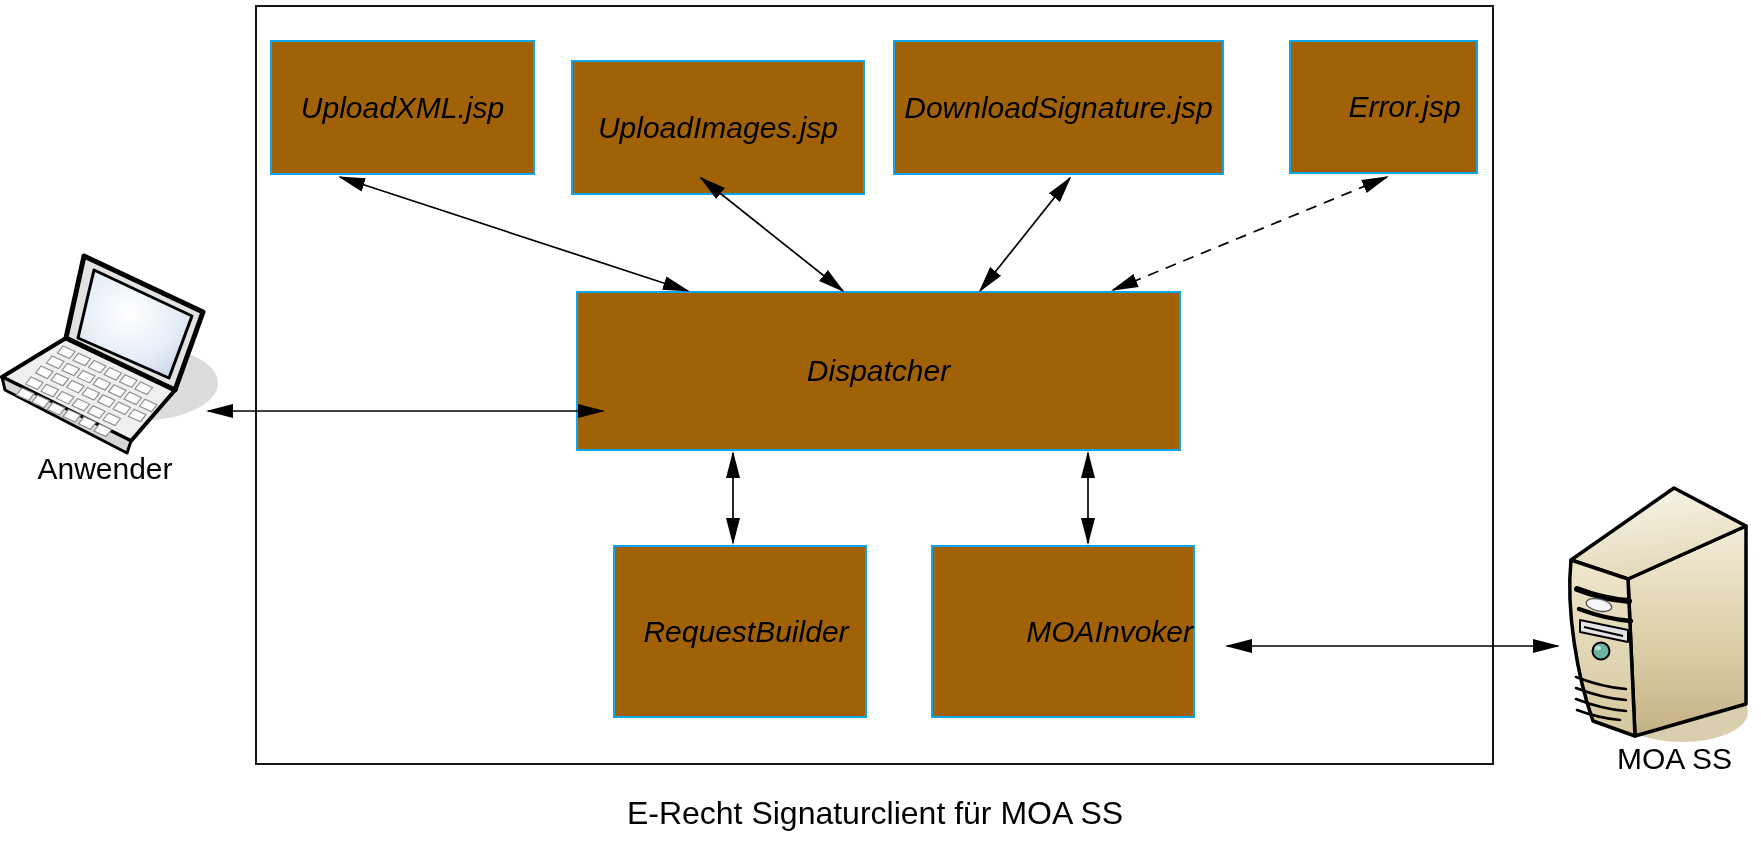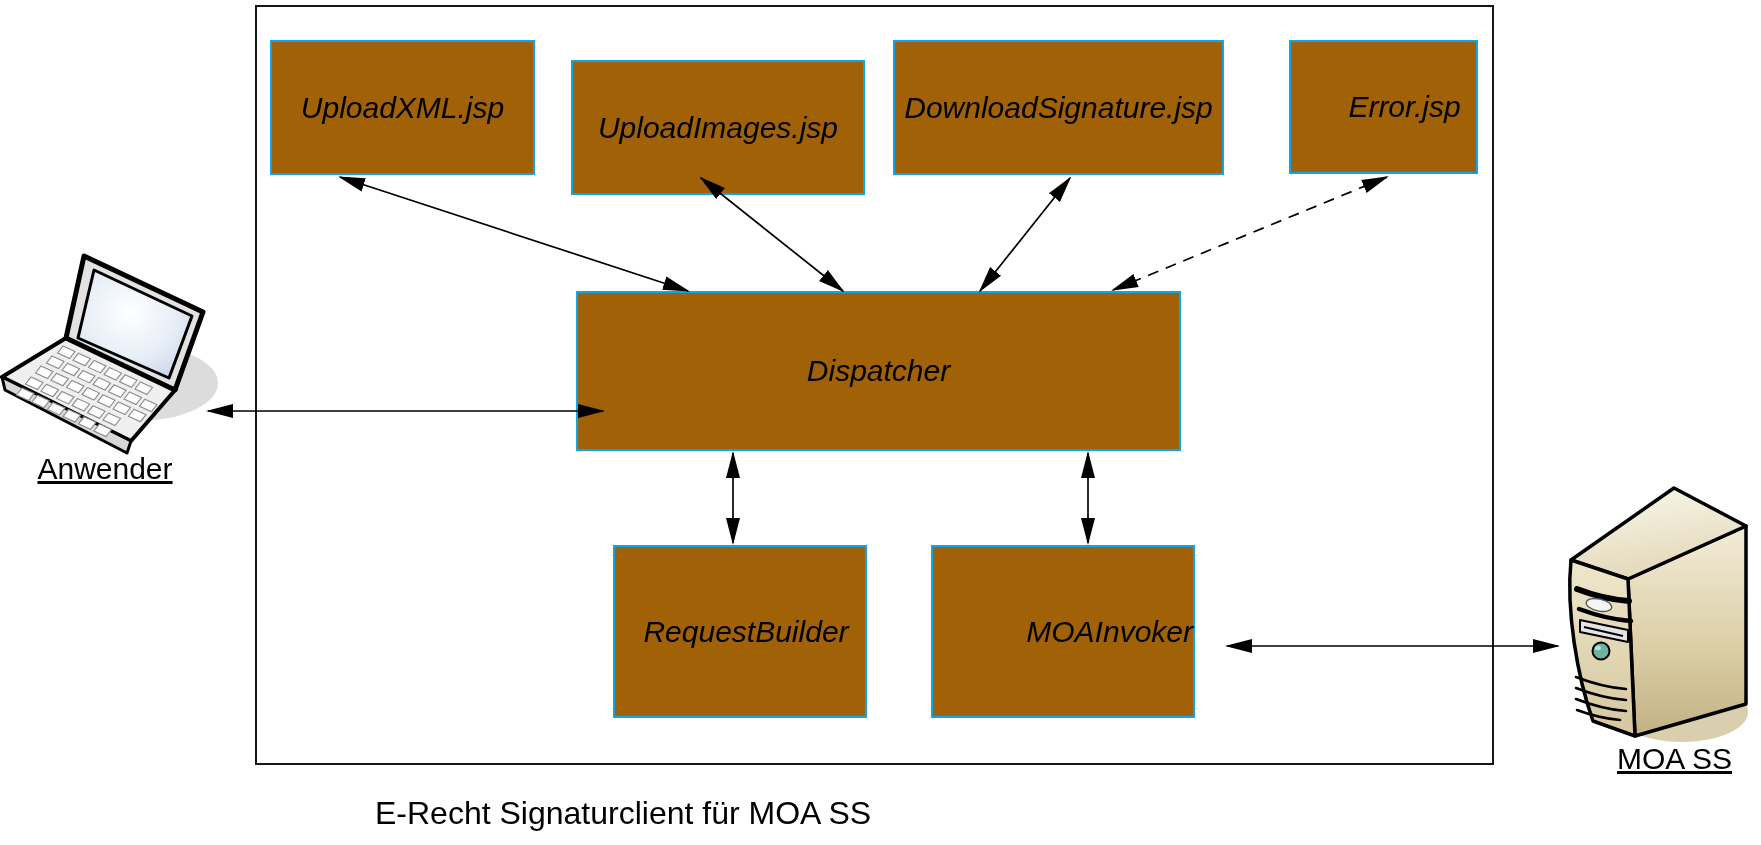--- a/index.html
+++ b/index.html
@@ -61,28 +61,27 @@
     position: absolute;
     z-index: 1;
   }
   .actor-label {
     position: absolute;
     font-size: 30px;
     color: #000000;
     text-align: center;
     white-space: nowrap;
     z-index: 1;
-    text-decoration: underline;
   }
   .caption {
     position: absolute;
     left: 375px;
     top: 795px;
     width: 1000px;
-    text-align: left;
+    text-align: center;
     font-size: 32px;
     color: #000000;
     white-space: nowrap;
     z-index: 1;
   }
 </style>
 </head>
 <body>
 
 <div class="stage">

